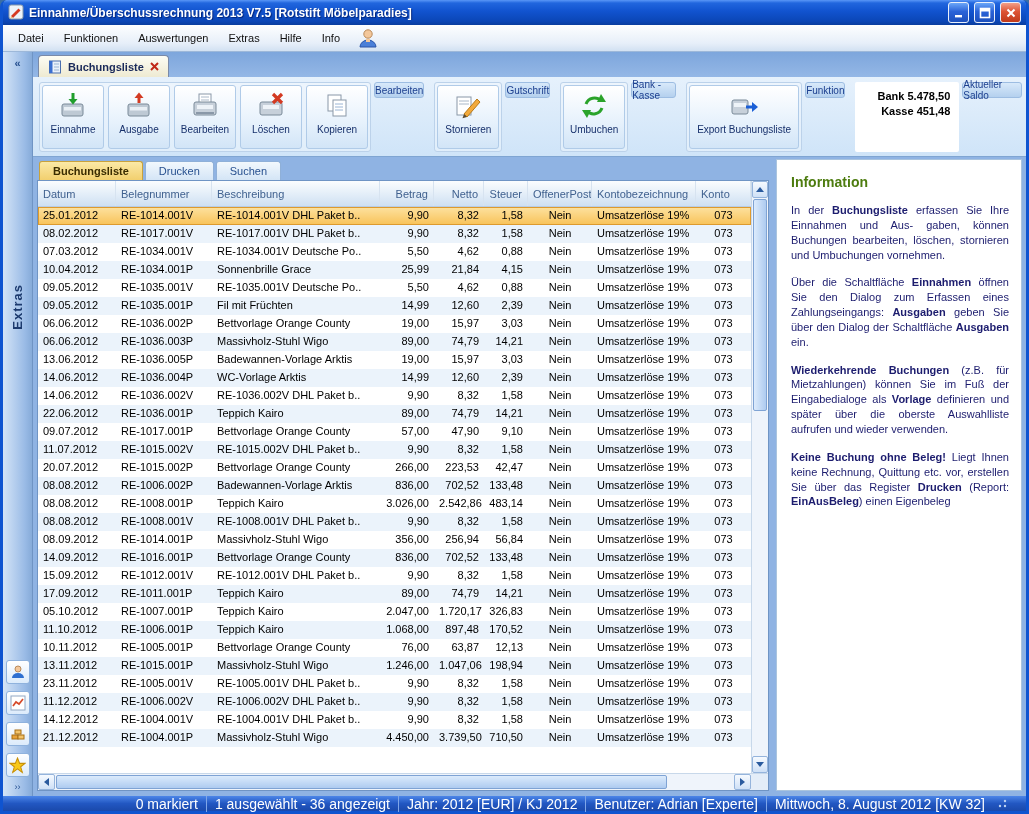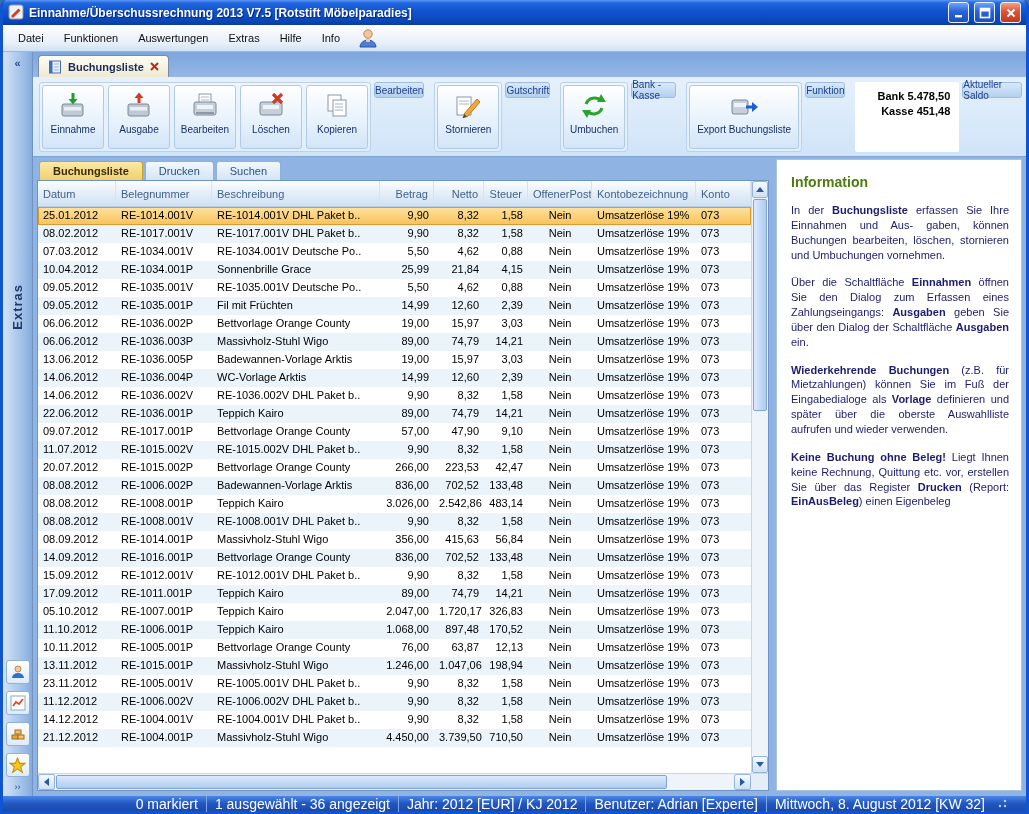--- a/index.html
+++ b/index.html
@@ -93,21 +93,21 @@
   .td { padding:0 5px; overflow:hidden; white-space:nowrap; color:#000; }
 
   .c0 { width:78px;  flex:none; }
   .c1 { width:96px;  flex:none; }
   .c2 { width:168px; flex:none; }
   .c3 { width:54px;  flex:none; text-align:right; }
   .c4 { width:50px;  flex:none; text-align:right; }
   .c5 { width:44px;  flex:none; text-align:right; }
   .c6 { width:64px;  flex:none; }
   .c7 { width:104px; flex:none; }
-  .c8 { flex:1; min-width:34px; }
+  .c8 { flex:1; min-width:34px;text-align:center; }
   .th.c3,.th.c4,.th.c5 { justify-content:flex-end; }
   .td.c6 { text-align:center; }
 
   
   .vscroll { width:17px; flex:0 0 auto; border-left:1px solid #c8d8ea; background:#eff4fb;
              display:flex; flex-direction:column; }
   .sbtn { background:linear-gradient(180deg,#f6faff,#cfe0f6); border:1px solid #95b4dc; border-radius:2px;
           display:flex; align-items:center; justify-content:center; }
   .vscroll .sbtn { height:17px; }
   .vtrack { flex:1; position:relative; }
@@ -566,21 +566,21 @@
                       <div class="td c5">1,58</div>
                       <div class="td c6">Nein</div>
                       <div class="td c7">Umsatzerlöse 19%</div>
                       <div class="td c8">073</div>
                     </div>
                     <div class="tr">
                       <div class="td c0">08.09.2012</div>
                       <div class="td c1">RE-1014.001P</div>
                       <div class="td c2">Massivholz-Stuhl Wigo</div>
                       <div class="td c3">356,00</div>
-                      <div class="td c4">415,63</div>
+                      <div class="td c4">256,94</div>
                       <div class="td c5">56,84</div>
                       <div class="td c6">Nein</div>
                       <div class="td c7">Umsatzerlöse 19%</div>
                       <div class="td c8">073</div>
                     </div>
                     <div class="tr alt">
                       <div class="td c0">14.09.2012</div>
                       <div class="td c1">RE-1016.001P</div>
                       <div class="td c2">Bettvorlage Orange County</div>
                       <div class="td c3">836,00</div>

